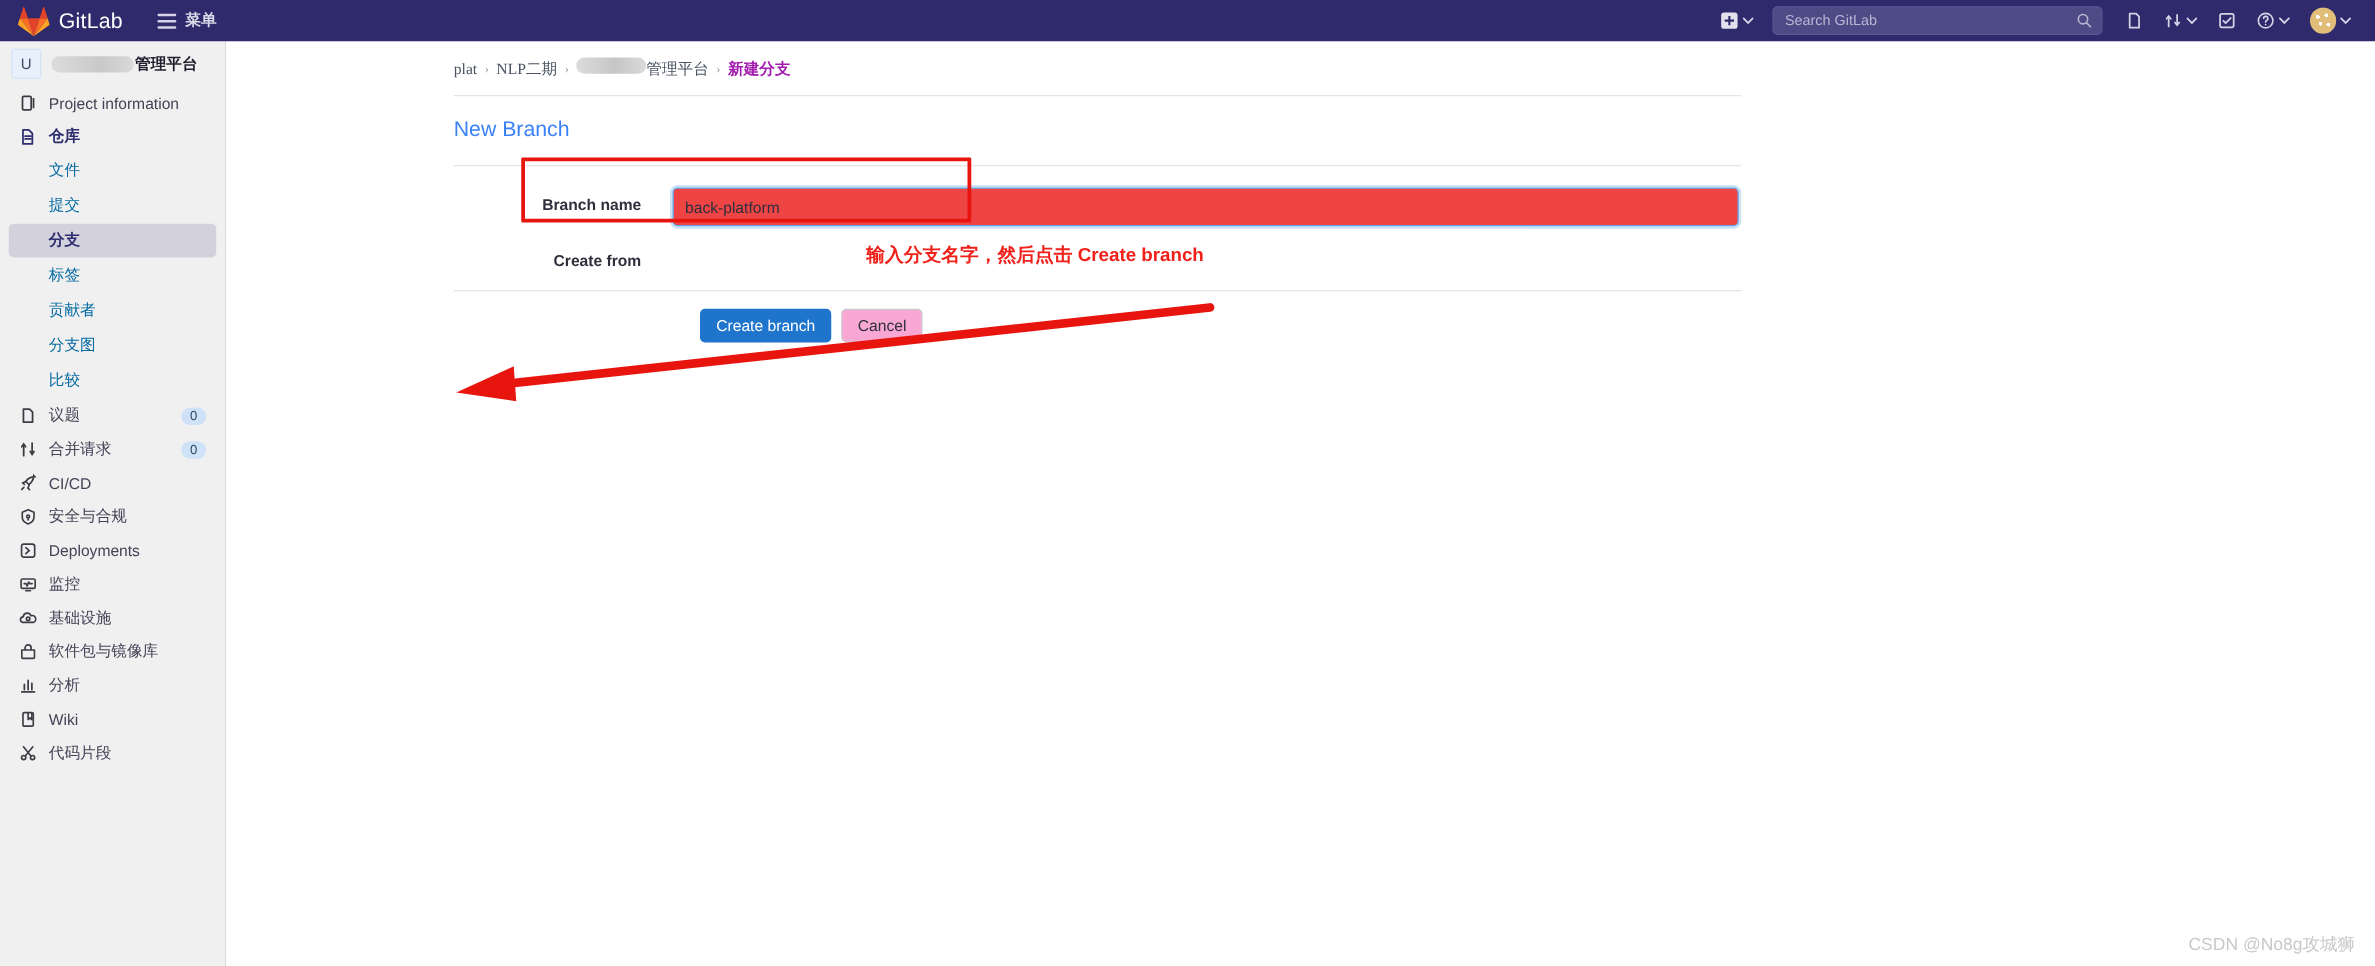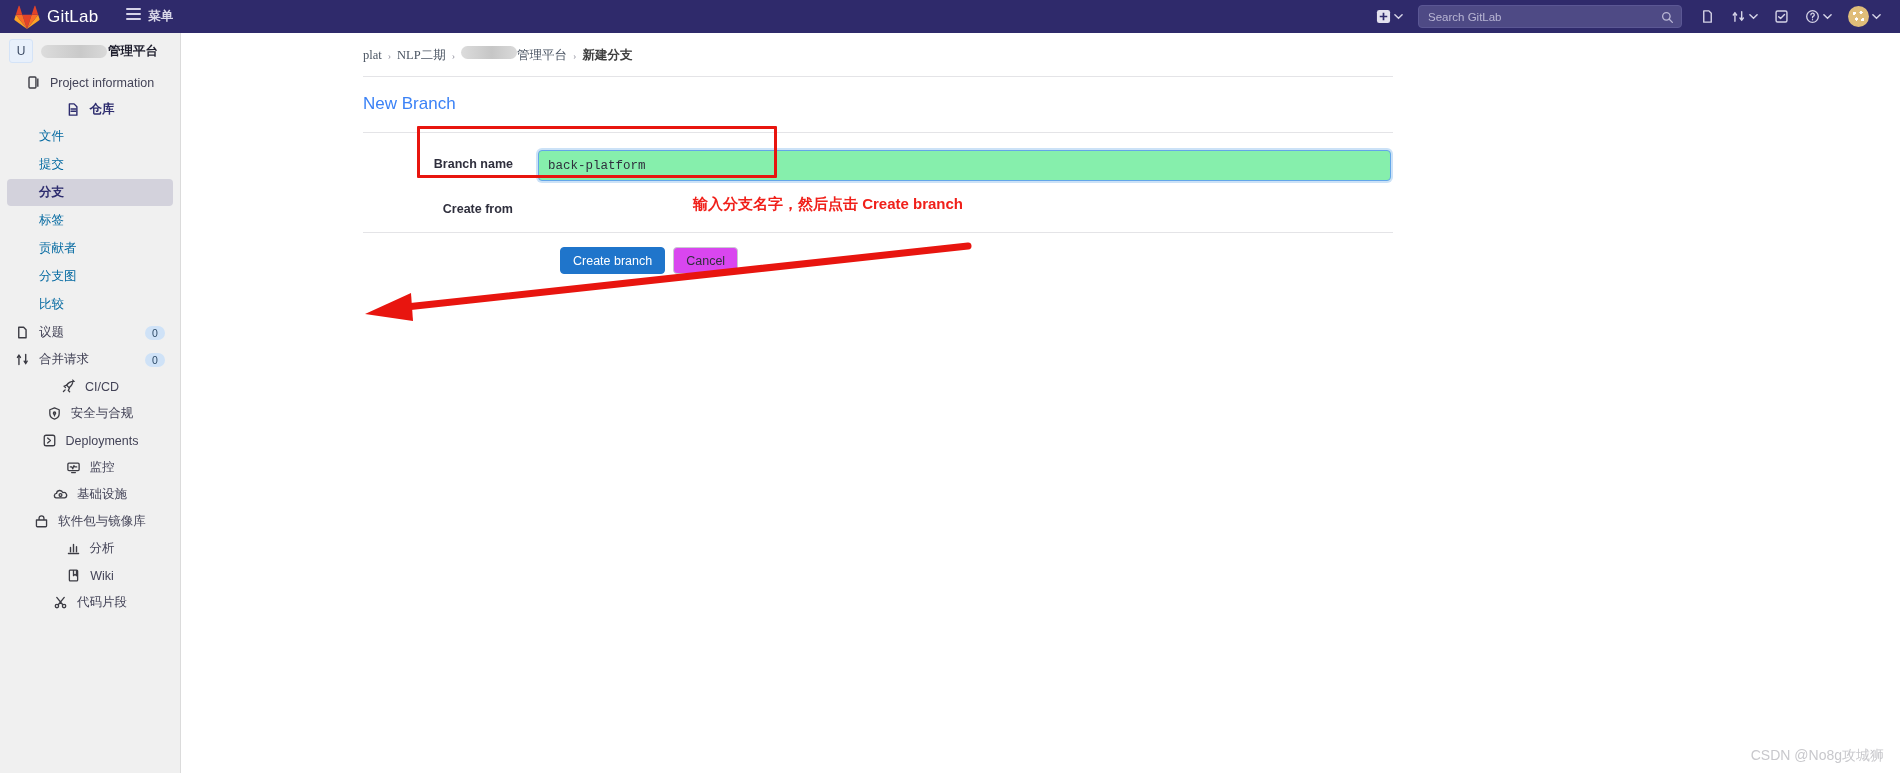--- a/index.html
+++ b/index.html
@@ -13,21 +13,21 @@
   .navbar {
     height: 33px; background: #2f2a6b;
     display: flex; align-items: center;
     padding: 0 12px 0 14px; position: relative; z-index: 40;
   }
   .gl-logo { width: 26px; height: 24px; flex: 0 0 auto; margin-right: 7px; }
   .brand-text {
     color: #fff; font-size: 17px; font-weight: 400;
     letter-spacing: .2px; margin-right: 28px;
   }
-  .menu-btn { display: flex; gap: 7px; cursor: pointer; }
+  .menu-btn { display: flex; align-items: center; gap: 7px; cursor: pointer; }
   .hamburger { display: flex; flex-direction: column; gap: 3px; width: 15px; }
   .hamburger i { display: block; height: 2px; background: #d6d3e8; border-radius: 1px; }
   .menu-label { color: #d9d7e8; font-size: 12.5px; font-weight: 700; }
 
   .nav-right { margin-left: auto; display: flex; align-items: center; gap: 2px; }
   .nav-icon-btn {
     display: flex; align-items: center; gap: 3px;
     padding: 5px 7px; border-radius: 4px; cursor: pointer;
     color: #d5d3e6;
   }
@@ -85,21 +85,21 @@
     border-radius: 7px; margin-right: 1px;
   }
 
   .nav-list { list-style: none; padding: 0 7px; }
   .nav-item {
     display: flex; align-items: center; gap: 9px;
     height: 27px; padding: 0 8px; border-radius: 4px;
     font-size: 12.5px; color: #434357; cursor: pointer;
     position: relative; margin-bottom: 1px;
   }
-  .nav-item.top { margin-bottom: 0px; justify-content: center; }
+  .nav-item.top { margin-bottom: 0px; }
   .nav-item .ico { width: 15px; height: 15px; flex: 0 0 15px; color: #3c3c44; }
   .nav-item .ico svg { display: block; }
   .nav-item.active-sec { color: #2d2c6e; font-weight: 700; }
   .nav-item .lbl { white-space: nowrap; }
   .nav-sub {
     display: flex; align-items: center; height: 27px;
     padding-left: 32px; border-radius: 4px; font-size: 12.5px;
     color: #0369a1; cursor: pointer; margin-bottom: 1px;
   }
   .nav-sub.current {
@@ -118,21 +118,21 @@
     display: flex; align-items: center; gap: 6px;
     padding: 13px 0 0 181px; font-size: 12.5px; color: #5c5c6b; font-family: Liberation Serif, serif;
   }
   .bc-link { color: #4b5563; cursor: pointer; }
   .bc-sep { color: #9a9aa6; font-size: 10px; }
   .bc-redact {
     display: inline-block; height: 13px; width: 56px;
     background: linear-gradient(90deg,#dcdcdc,#c6c6c6 55%,#dadada);
     border-radius: 7px;
   }
-  .bc-current { color: #404040; font-weight: 700; }
+  .bc-current { color: #a21caf; font-weight: 700; }
 
   .hr-top {
     margin: 12px 0 0 181px; width: 1030px; height: 1px; background: #e4e4e7;
   }
   .page-title {
     margin: 17px 0 0 181px; font-size: 17px; color: #3b82f6; font-weight: 400;
   }
   .hr-mid {
     margin: 18px 0 0 181px; width: 1030px; height: 1px; background: #e4e4e7;
   }
@@ -145,24 +145,24 @@
   }
   .form-label {
     width: 175px; flex: 0 0 175px; text-align: right;
     font-size: 12.5px; color: #2f2f3d; font-weight: 700;
     padding-right: 25px; padding-top: 7px;
   }
   .field-col { flex: 1; }
 
   .branch-input {
     width: 853px; height: 31px; border: 1px solid #63a6e9;
-    border-radius: 4px; background: #86efac;
+    border-radius: 4px; background: #ef4444;
     box-shadow: 0 0 0 2px #cce2f7;
     display: flex; align-items: center; padding: 0 9px;
-    font-family: Liberation Mono, monospace;
+    font-family: Liberation Sans, sans-serif;
     font-size: 12.5px; color: #2f2f3d;
   }
 
   .select-box {
     width: 130px; height: 29px; border: 1px solid #d0d0d6;
     border-radius: 4px; background: #fff;
     display: flex; align-items: center; padding: 0 8px;
     font-family: "DejaVu Sans Mono", "Liberation Mono", monospace;
     font-size: 12.5px; color: #2f2f3d; cursor: pointer;
   }
@@ -176,21 +176,21 @@
   }
   .btn-row {
     display: flex; align-items: center; gap: 8px;
     padding: 14px 0 0 181px;
   }
   .btn {
     height: 27px; border-radius: 4px; font-size: 12.5px;
     display: flex; align-items: center; padding: 0 12px; cursor: pointer;
   }
   .btn-primary { background: #1f75cb; color: #fff; border: 1px solid #1f75cb; }
-  .btn-default { background: #d946ef; color: #2f2f3d; border: 1px solid #c9c9d0; }
+  .btn-default { background: #f9a8d4; color: #2f2f3d; border: 1px solid #c9c9d0; }
 
   
   .anno-box {
     position: absolute; border: 3px solid #e8150f; border-radius: 1px;
     pointer-events: none; z-index: 25;
   }
   .anno-text {
     position: absolute; color: #f0201a; font-weight: 700; font-size: 15px;
     white-space: nowrap; z-index: 26;
   }

